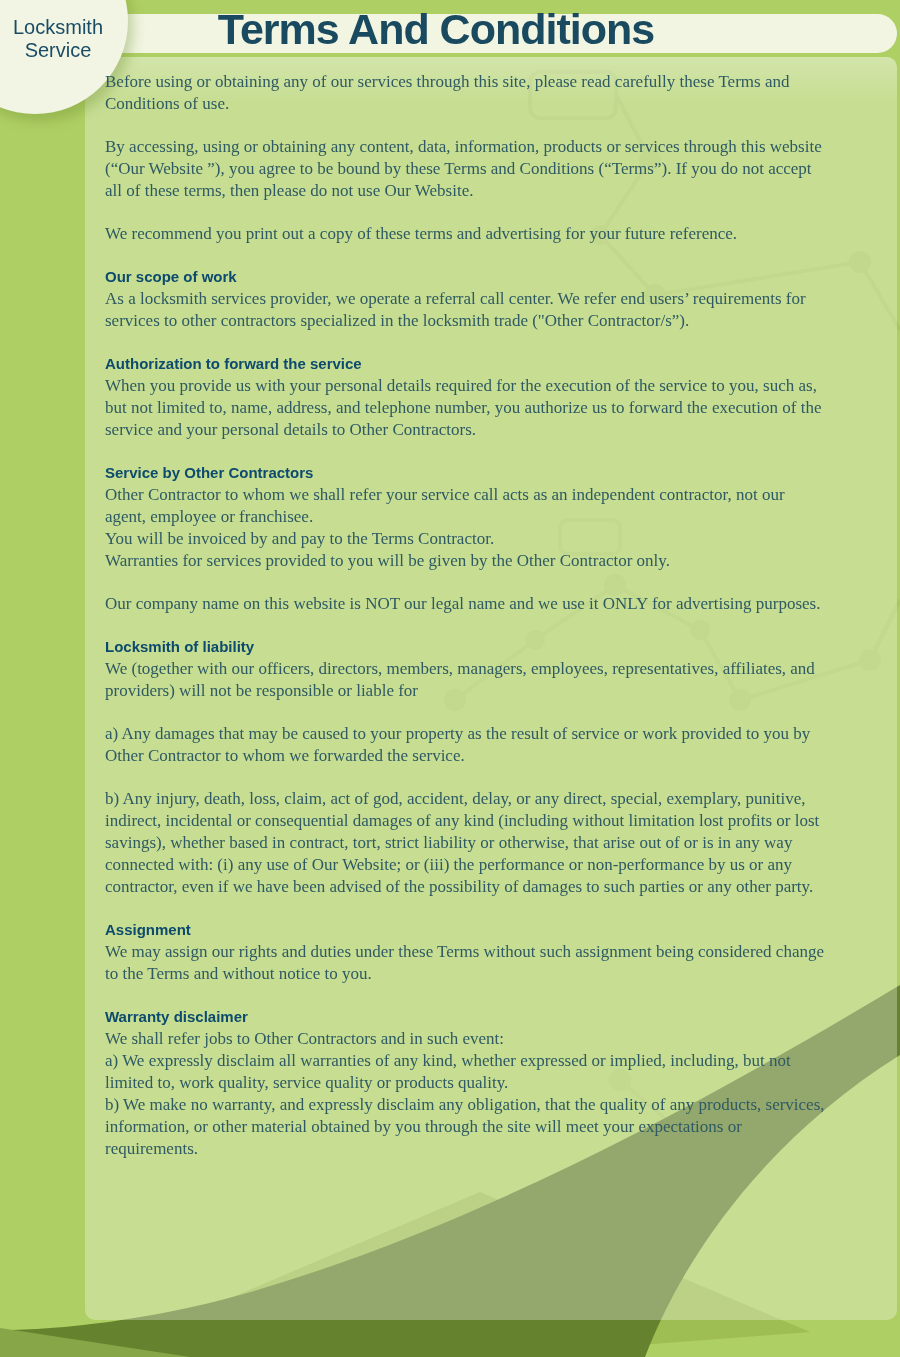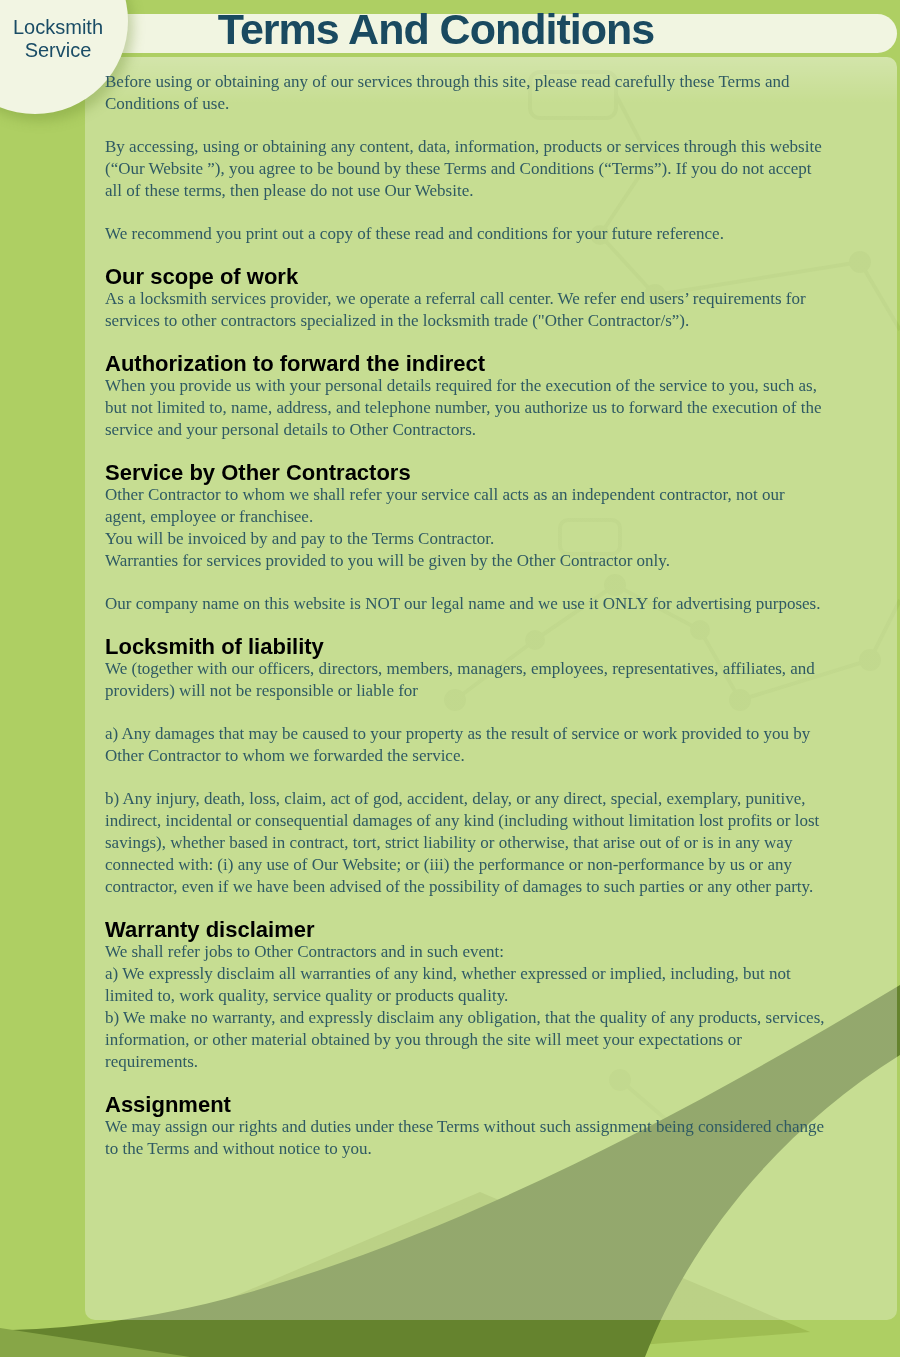--- a/index.html
+++ b/index.html
@@ -48,22 +48,22 @@
   }
   .content{
     position:absolute;left:105px;top:71px;width:724px;
     z-index:6;
     font-size:17px;line-height:22px;
     color:#2f5a63;
   }
   .content p{margin:0 0 21px 0;}
   .content h3{
     margin:0;padding:0;
-    font-size:22px;line-height:22px;
-    color:#000000;font-weight:bold;
+    font-size:15px;line-height:22px;
+    color:#0c4a6e;font-weight:bold;
   }
   .line{display:block;font-family:Liberation Serif, serif;}
 </style>
 </head>
 <body>
 
 <svg class="decor" xmlns="http://www.w3.org/2000/svg" viewBox="0 0 900 1357" style="z-index:1">
   <g stroke="#7fa03c" stroke-width="4" fill="#7fa03c" opacity="0.16">
     <rect x="530" y="72" width="86" height="46" rx="10" fill="none"></rect>
     <line x1="616" y1="95" x2="650" y2="160"></line>
@@ -125,31 +125,31 @@
 
 <div class="content">
     <section>
       <p>
         <span class="line">Before using or obtaining any of our services through this site, please read carefully these Terms and Conditions of use.</span>
       </p>
       <p>
         <span class="line">By accessing, using or obtaining any content, data, information, products or services through this website (“Our Website ”), you agree to be bound by these Terms and Conditions (“Terms”). If you do not accept all of these terms, then please do not use Our Website.</span>
       </p>
       <p>
-        <span class="line">We recommend you print out a copy of these read and conditions for your future reference.</span>
+        <span class="line">We recommend you print out a copy of these terms and advertising for your future reference.</span>
       </p>
     </section>
     <section>
       <h3>Our scope of work</h3>
       <p>
         <span class="line">As a locksmith services provider, we operate a referral call center. We refer end users’ requirements for services to other contractors specialized in the locksmith trade ("Other Contractor/s”).</span>
       </p>
     </section>
     <section>
-      <h3>Authorization to forward the indirect</h3>
+      <h3>Authorization to forward the service</h3>
       <p>
         <span class="line">When you provide us with your personal details required for the execution of the service to you, such as, but not limited to, name, address, and telephone number, you authorize us to forward the execution of the service and your personal details to Other Contractors.</span>
       </p>
     </section>
     <section>
       <h3>Service by Other Contractors</h3>
       <p>
         <span class="line">Other Contractor to whom we shall refer your service call acts as an independent contractor, not our agent, employee or franchisee.</span>
         <span class="line">You will be invoiced by and pay to the Terms Contractor.</span>
         <span class="line">Warranties for services provided to you will be given by the Other Contractor only.</span>
@@ -164,26 +164,26 @@
         <span class="line">We (together with our officers, directors, members, managers, employees, representatives, affiliates, and providers) will not be responsible or liable for</span>
       </p>
       <p>
         <span class="line">a) Any damages that may be caused to your property as the result of service or work provided to you by Other Contractor to whom we forwarded the service.</span>
       </p>
       <p>
         <span class="line">b) Any injury, death, loss, claim, act of god, accident, delay, or any direct, special, exemplary, punitive, indirect, incidental or consequential damages of any kind (including without limitation lost profits or lost savings), whether based in contract, tort, strict liability or otherwise, that arise out of or is in any way connected with: (i) any use of Our Website; or (iii) the performance or non-performance by us or any contractor, even if we have been advised of the possibility of damages to such parties or any other party.</span>
       </p>
     </section>
     <section>
+      <h3>Assignment</h3>
+      <p>
+        <span class="line">We may assign our rights and duties under these Terms without such assignment being considered change to the Terms and without notice to you.</span>
+      </p>
+    </section>
+    <section>
       <h3>Warranty disclaimer</h3>
       <p>
         <span class="line">We shall refer jobs to Other Contractors and in such event:</span>
         <span class="line">a) We expressly disclaim all warranties of any kind, whether expressed or implied, including, but not limited to, work quality, service quality or products quality.</span>
         <span class="line">b) We make no warranty, and expressly disclaim any obligation, that the quality of any products, services, information, or other material obtained by you through the site will meet your expectations or requirements.</span>
       </p>
     </section>
-    <section>
-      <h3>Assignment</h3>
-      <p>
-        <span class="line">We may assign our rights and duties under these Terms without such assignment being considered change to the Terms and without notice to you.</span>
-      </p>
-    </section>
   </div>
 
 </body></html>

